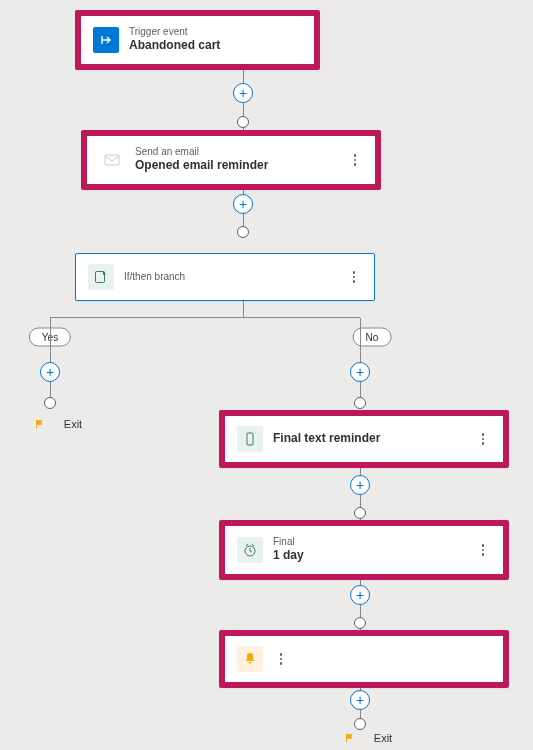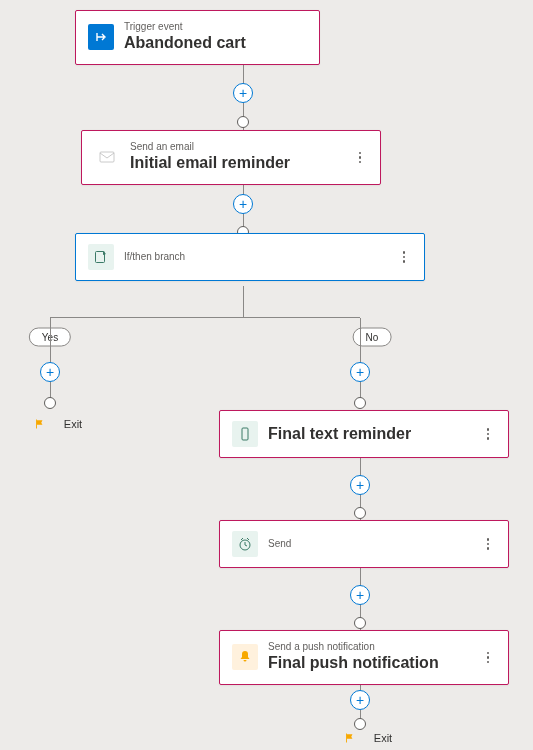--- a/index.html
+++ b/index.html
@@ -6,21 +6,21 @@
     body {
       font-family: 'Segoe UI', -apple-system, sans-serif;
       background: #edebe9;
       width: 533px;
       height: 750px;
       position: relative;
       overflow: hidden;
     }
     .card {
       background: #fff;
-      border: 1px solid #be185d;
+      border: 6px solid #be185d;
       border-radius: 2px;
       display: flex;
       align-items: center;
       padding: 10px 12px;
       position: absolute;
       box-shadow: 0 0.6px 1.8px rgba(0,0,0,0.05);
     }
     .card.selected {
       border: 1.5px solid #0078d4;
     }
@@ -29,21 +29,21 @@
       height: 26px;
       border-radius: 2px;
       display: flex;
       align-items: center;
       justify-content: center;
       margin-right: 10px;
       flex-shrink: 0;
     }
     .card .txt { flex: 1; }
     .card .type { font-size: 10px; color: #605e5c; line-height: 1.2; }
-    .card .title { font-size: 16px; color: #323130; font-weight: 600; line-height: 1.3; }
+    .card .title { font-size: 12px; color: #323130; font-weight: 600; line-height: 1.3; }
     .card .menu { width: 16px; height: 16px; display: flex; flex-direction: column; align-items: center; justify-content: center; gap: 2px; cursor: pointer; }
     .card .menu span { width: 2.5px; height: 2.5px; background: #605e5c; border-radius: 50%; }
     .vline { position: absolute; width: 1px; background: #8a8886; }
     .hline { position: absolute; height: 1px; background: #8a8886; }
     .plus {
       position: absolute;
       width: 20px;
       height: 20px;
       border: 1px solid #0078d4;
       border-radius: 50%;
@@ -161,30 +161,30 @@
 
 <div class="card" style="left:81px;top:130px;width:300px">
   <div class="icon ic-email">
     <svg width="18" height="18" viewBox="0 0 18 18">
         <rect x="2" y="4" width="14" height="10" rx="1" fill="none" stroke="#bdbdbd" stroke-width="0.8"></rect>
         <path d="M2 5l7 5 7-5" fill="none" stroke="#bdbdbd" stroke-width="0.8"></path>
       </svg>
   </div>
   <div class="txt">
     <div class="type">Send an email</div>
-    <div class="title">Initial email reminder</div>
-  </div>
-  <div class="menu">
-      <span></span>
-      <span></span>
-      <span></span>
-    </div>
-</div>
-
-<div class="card selected" style="left:75px;top:233px;width:350px">
+    <div class="title">Opened email reminder</div>
+  </div>
+  <div class="menu">
+      <span></span>
+      <span></span>
+      <span></span>
+    </div>
+</div>
+
+<div class="card selected" style="left:75px;top:253px;width:300px">
   <div class="icon ic-branch">
     <svg width="16" height="16" viewBox="0 0 16 16">
         <rect x="2.5" y="2.5" width="9" height="11" rx="1" fill="none" stroke="#3b7a67" stroke-width="1"></rect>
         <path d="M10 2l3 3-3 1z" fill="#3b7a67"></path>
       </svg>
   </div>
   <div class="txt">
     <div class="type">If/then branch</div>
   </div>
   <div class="menu">
@@ -211,37 +211,34 @@
 </div>
 
 <div class="card" style="left:219px;top:520px;width:290px">
   <div class="icon ic-wait">
     <svg width="16" height="16" viewBox="0 0 16 16">
         <circle cx="8" cy="9" r="5" fill="none" stroke="#3b7a67" stroke-width="1"></circle>
         <path d="M8 6v3l2 1M6 2l-2 2M10 2l2 2" stroke="#3b7a67" stroke-width="1" fill="none"></path>
       </svg>
   </div>
   <div class="txt">
-    <div class="type">Send</div>
+    <div class="type">Final</div>
+    <div class="title">1 day</div>
   </div>
   <div class="menu">
       <span></span>
       <span></span>
       <span></span>
     </div>
 </div>
 
 <div class="card" style="left:219px;top:630px;width:290px">
   <div class="icon ic-push">
     <svg width="16" height="16" viewBox="0 0 16 16">
         <path d="M8 2a3 3 0 0 0-3 3v3l-1.5 2h9L11 8V5a3 3 0 0 0-3-3zm-1.5 9a1.5 1.5 0 0 0 3 0" fill="#f7a800"></path>
       </svg>
   </div>
-  <div class="txt">
-    <div class="type">Send a push notification</div>
-    <div class="title">Final push notification</div>
-  </div>
   <div class="menu">
       <span></span>
       <span></span>
       <span></span>
     </div>
 </div>
 
 </body></html>

